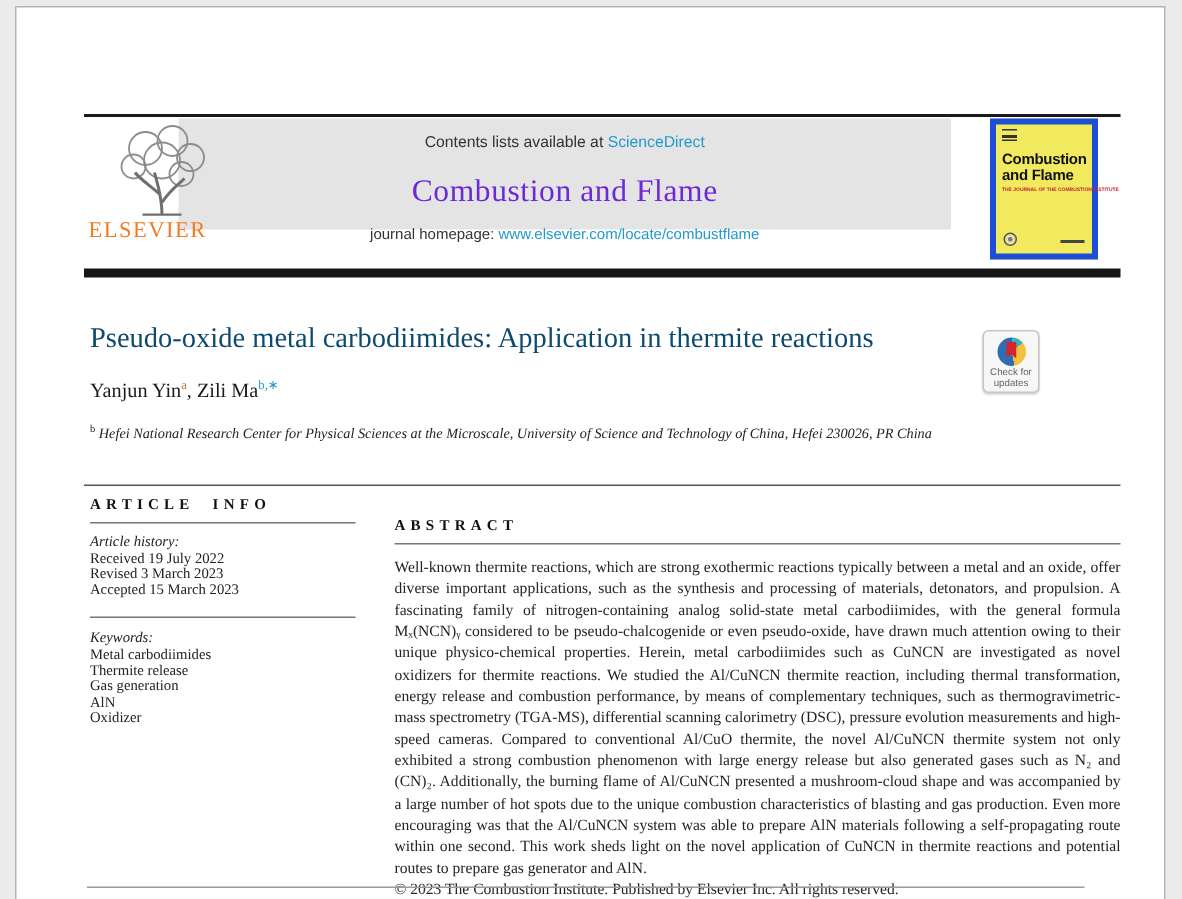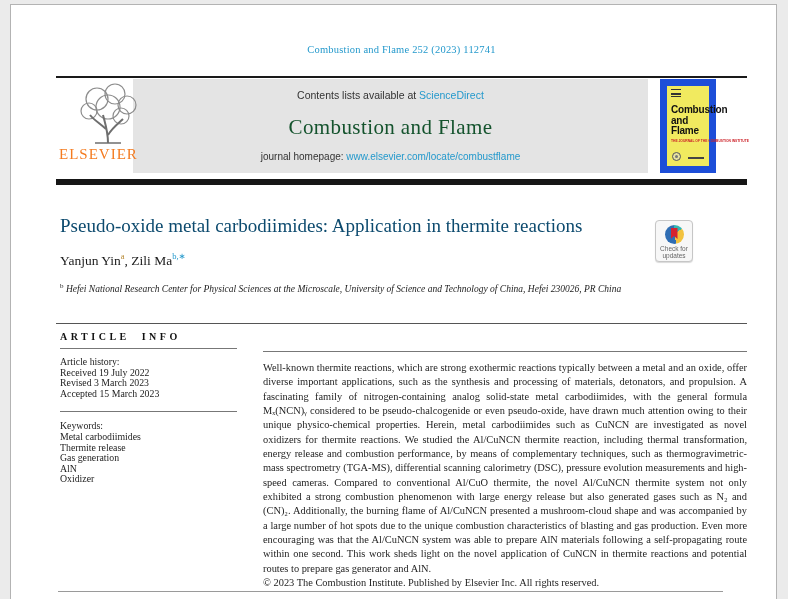--- a/index.html
+++ b/index.html
@@ -7,38 +7,38 @@
               font-family:"Liberation Serif", serif; }
   .page { position:absolute; left:10px; top:4px; width:767px; height:640px;
           background:#ffffff; border:1px solid #b3b3b3; }
 
   
   .citation { position:absolute; left:45px; top:39px; width:691px; text-align:center;
               font-size:10.5px; color:#2499cc; letter-spacing:.2px; }
 
   
   .hdr-topline  { position:absolute; left:45px; top:71px;  width:691px; height:2px; background:#1a1a1a; }
-  .hdr-band     { position:absolute; left:122px; top:74px; width:515px; height:94px; background:#e4e4e4; }
+  .hdr-band     { position:absolute; left:108px; top:74px; width:515px; height:74px; background:#e4e4e4; }
   .hdr-contents { position:absolute; left:0; top:10px; width:100%; text-align:center;
                   font-family:"Liberation Sans", sans-serif; font-size:10.5px; color:#333; }
   .hdr-contents a, .link { color:#2499cc; text-decoration:none; }
   .hdr-journal  { position:absolute; left:0; top:36px; width:100%; text-align:center;
-                  font-size:21px; color:#14532d; letter-spacing:.4px; }
+                  font-size:21px; color:#6d28d9; letter-spacing:.4px; }
   .hdr-homepage { position:absolute; left:0; top:72px; width:100%; text-align:center;
                   font-family:"Liberation Sans", sans-serif; font-size:10px; color:#333; }
   .hdr-thickbar { position:absolute; left:45px; top:174px; width:691px; height:6px; background:#161616; }
 
   
   .elsevier { position:absolute; left:48px; top:76px; width:100px; height:92px; text-align:left; cursor:pointer; }
   .elsevier svg { display:block; margin:0 auto; }
   .elsevier-word { font-size:15px; color:#f47b20; letter-spacing:1px; margin-top:1px; }
 
   
-  .cover { position:absolute; left:649px; top:74px; width:56px; height:94px;
-           background:#f1ea5f; border:7px solid #1d4ed8; padding:3px 4px; cursor:pointer;
+  .cover { position:absolute; left:649px; top:74px; width:72px; height:94px;
+           background:#f1ea5f; border:4px solid #1d4ed8; padding:3px 4px; cursor:pointer;
            font-family:"Liberation Sans", sans-serif; }
   .cover-marks { width:10px; height:8px; border-top:1.5px solid #333;
                  border-bottom:1.5px solid #333; margin-bottom:8px; position:relative; }
   .cover-marks::after { content:""; position:absolute; left:0; top:3px; width:10px; height:1.5px; background:#333; }
   .cover-title { font-weight:bold; font-size:10px; line-height:10.5px; color:#111; letter-spacing:-.2px; }
   .cover-sub { margin-top:2px; font-size:6px; transform:scale(.55); transform-origin:0 0;
                color:#cc2229; white-space:nowrap; font-weight:bold; }
   .cover-emblem { position:absolute; left:5px; bottom:5px; width:9px; height:9px; border-radius:50%;
                   border:1px solid #555; background:#e8e2a0; }
   .cover-emblem::after{ content:""; position:absolute; left:2px; top:2px; width:3px; height:3px;
@@ -66,34 +66,33 @@
              clip-path:polygon(0 0,100% 0,100% 100%,50% 72%,0 100%); }
   .badge-label { font-family:"Liberation Sans", sans-serif; font-size:6.5px; line-height:7px; color:#666; }
 
   
   .sec-rule   { position:absolute; left:45px; top:318px; width:691px; height:1px; background:#555; }
   .col-left   { position:absolute; left:49px; top:326px; width:177px; }
   .col-right  { position:absolute; left:252px; top:340px; width:484px; }
   .sec-head   { font-size:10px; font-weight:bold; letter-spacing:3.5px; word-spacing:6px; color:#111; }
   .head-rule  { height:1px; background:#777; margin-top:6px; }
   .info-block { margin-top:8px; font-size:9.8px; line-height:10.6px; color:#222; }
-  .info-label { }
+  .info-label { font-style:italic; }
   .mid-rule   { height:1px; background:#777; margin-top:12px; margin-bottom:9px; }
   .abstract-text { margin-top:9px; font-size:10.4px; line-height:14.35px; color:#242424;
                    text-align:justify; }
   .copyright  { margin-top:1px; font-size:10.4px; color:#242424; text-align:left; }
 
   .foot-rule { position:absolute; left:47px; top:586px; width:665px; height:1px; background:#9a9a9a; }
 </style>
 </head>
 <body>
 
 <div class="page">
 
-  <div class="citation">Combustion and Flame 252 (2023) 112741</div>
 
   <div class="hdr-topline"></div>
 
   <div class="hdr-band">
     <div class="hdr-contents"><span>Contents lists available at </span><a class="link">ScienceDirect</a>
     </div>
     <div class="hdr-journal">Combustion and Flame</div>
     <div class="hdr-homepage"><span>journal homepage: </span><a class="link">www.elsevier.com/locate/combustflame</a>
     </div>
   </div>
@@ -164,20 +163,21 @@
       <div class="info-label">Keywords:</div>
       <div>Metal carbodiimides</div>
       <div>Thermite release</div>
       <div>Gas generation</div>
       <div>AlN</div>
       <div>Oxidizer</div>
     </div>
   </div>
 
   <div class="col-right">
+    <div class="sec-head">ABSTRACT</div>
     <div class="head-rule"></div>
     <div class="abstract-text">Well-known thermite reactions, which are strong exothermic reactions typically between a metal and an oxide, offer diverse important applications, such as the synthesis and processing of materials, detonators, and propulsion. A fascinating family of nitrogen-containing analog solid-state metal carbodiimides, with the general formula Mₓ(NCN)ᵧ considered to be pseudo-chalcogenide or even pseudo-oxide, have drawn much attention owing to their unique physico-chemical properties. Herein, metal carbodiimides such as CuNCN are investigated as novel oxidizers for thermite reactions. We studied the Al/CuNCN thermite reaction, including thermal transformation, energy release and combustion performance, by means of complementary techniques, such as thermogravimetric-mass spectrometry (TGA-MS), differential scanning calorimetry (DSC), pressure evolution measurements and high-speed cameras. Compared to conventional Al/CuO thermite, the novel Al/CuNCN thermite system not only exhibited a strong combustion phenomenon with large energy release but also generated gases such as N₂ and (CN)₂. Additionally, the burning flame of Al/CuNCN presented a mushroom-cloud shape and was accompanied by a large number of hot spots due to the unique combustion characteristics of blasting and gas production. Even more encouraging was that the Al/CuNCN system was able to prepare AlN materials following a self-propagating route within one second. This work sheds light on the novel application of CuNCN in thermite reactions and potential routes to prepare gas generator and AlN.</div>
     <div class="copyright">© 2023 The Combustion Institute. Published by Elsevier Inc. All rights reserved.</div>
   </div>
 
   <div class="foot-rule"></div>
 
 </div>
 
 </body></html>

